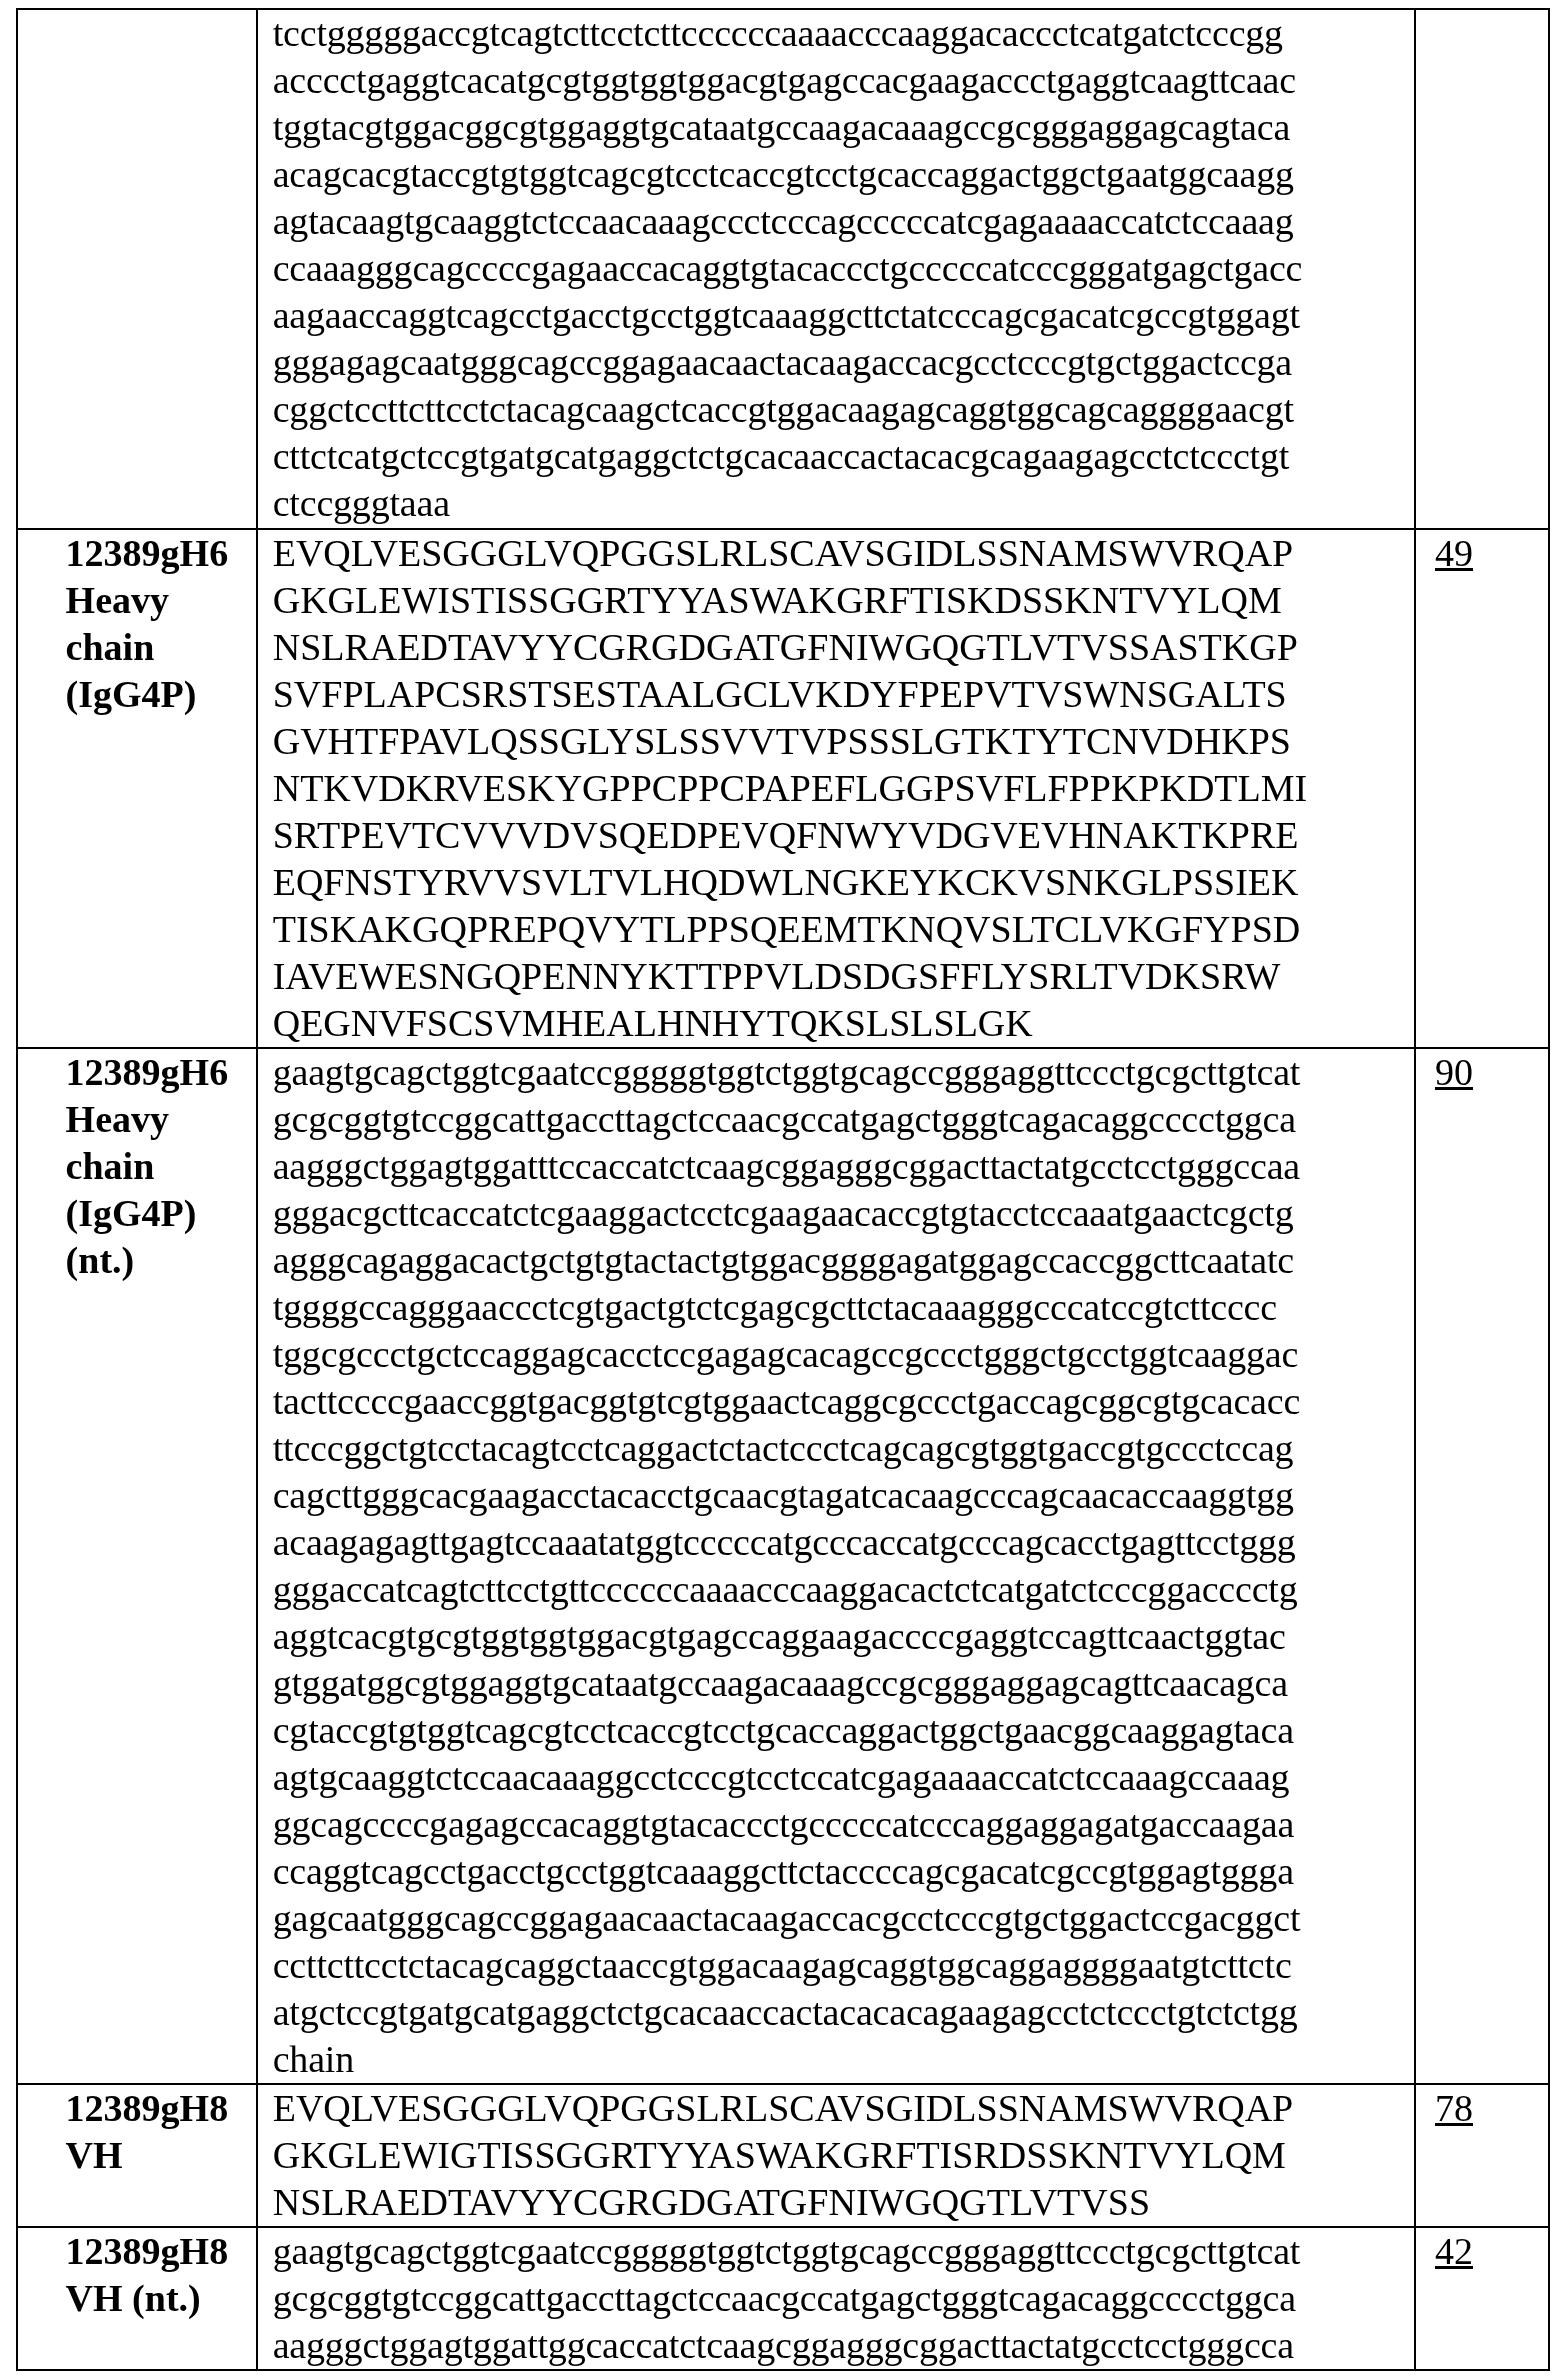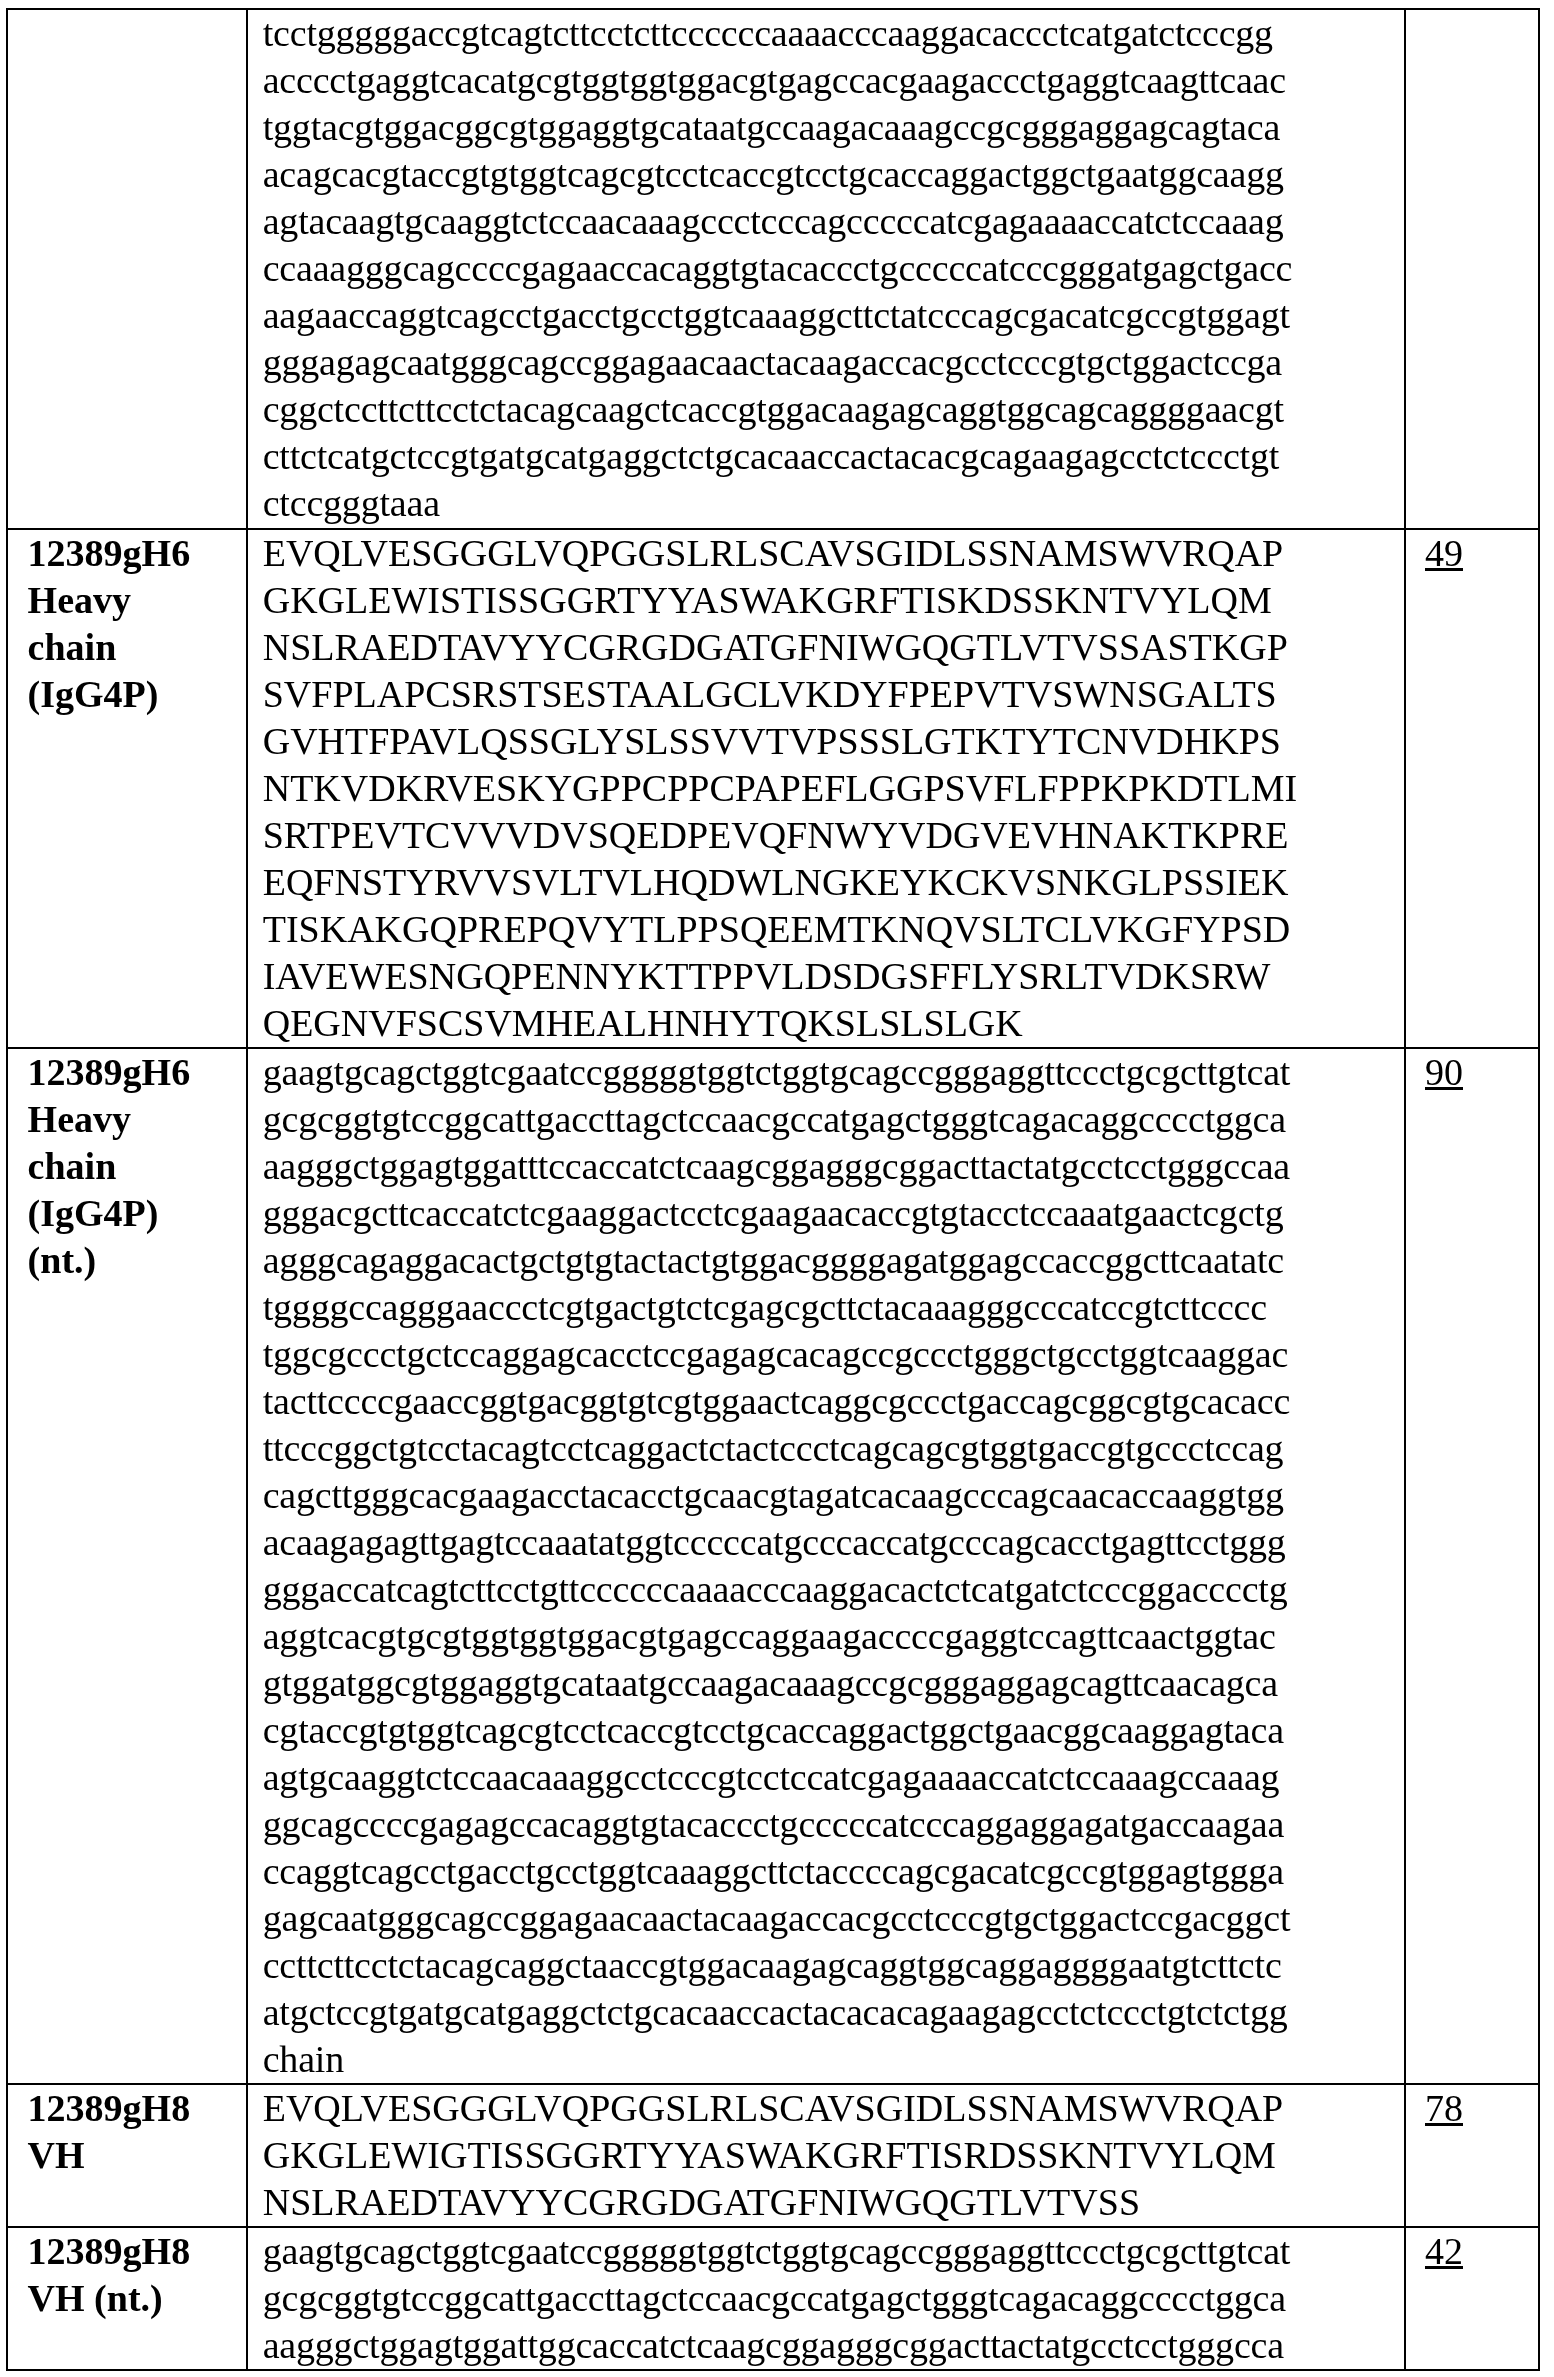--- a/index.html
+++ b/index.html
@@ -10,21 +10,21 @@
   body {
     width: 1554px;
     height: 2377px;
     position: relative;
     overflow: hidden;
     font-family: "Liberation Serif", "DejaVu Serif", serif;
     color: #000000;
   }
   .seq-table {
     position: absolute;
-    left: 6px;
+    left: 16px;
     top: 8.2px;
     width: 1398px;
     border-collapse: collapse;
     table-layout: fixed;
   }
   .seq-table td {
     border: 2.5px solid #000;
     vertical-align: top;
     font-size: 38px;
     line-height: 47px;
@@ -49,20 +49,21 @@
     text-decoration: underline;
   }
   .line {
     display: block;
     white-space: nowrap;
     letter-spacing: -0.2px;
   }
   .name-line {
     display: block;
     white-space: nowrap;
+    margin-left: 28px;
   }
   .aa .line {
     letter-spacing: 0px;
   }
 </style>
 </head>
 <body>
 
 <table class="seq-table">
   <colgroup>

